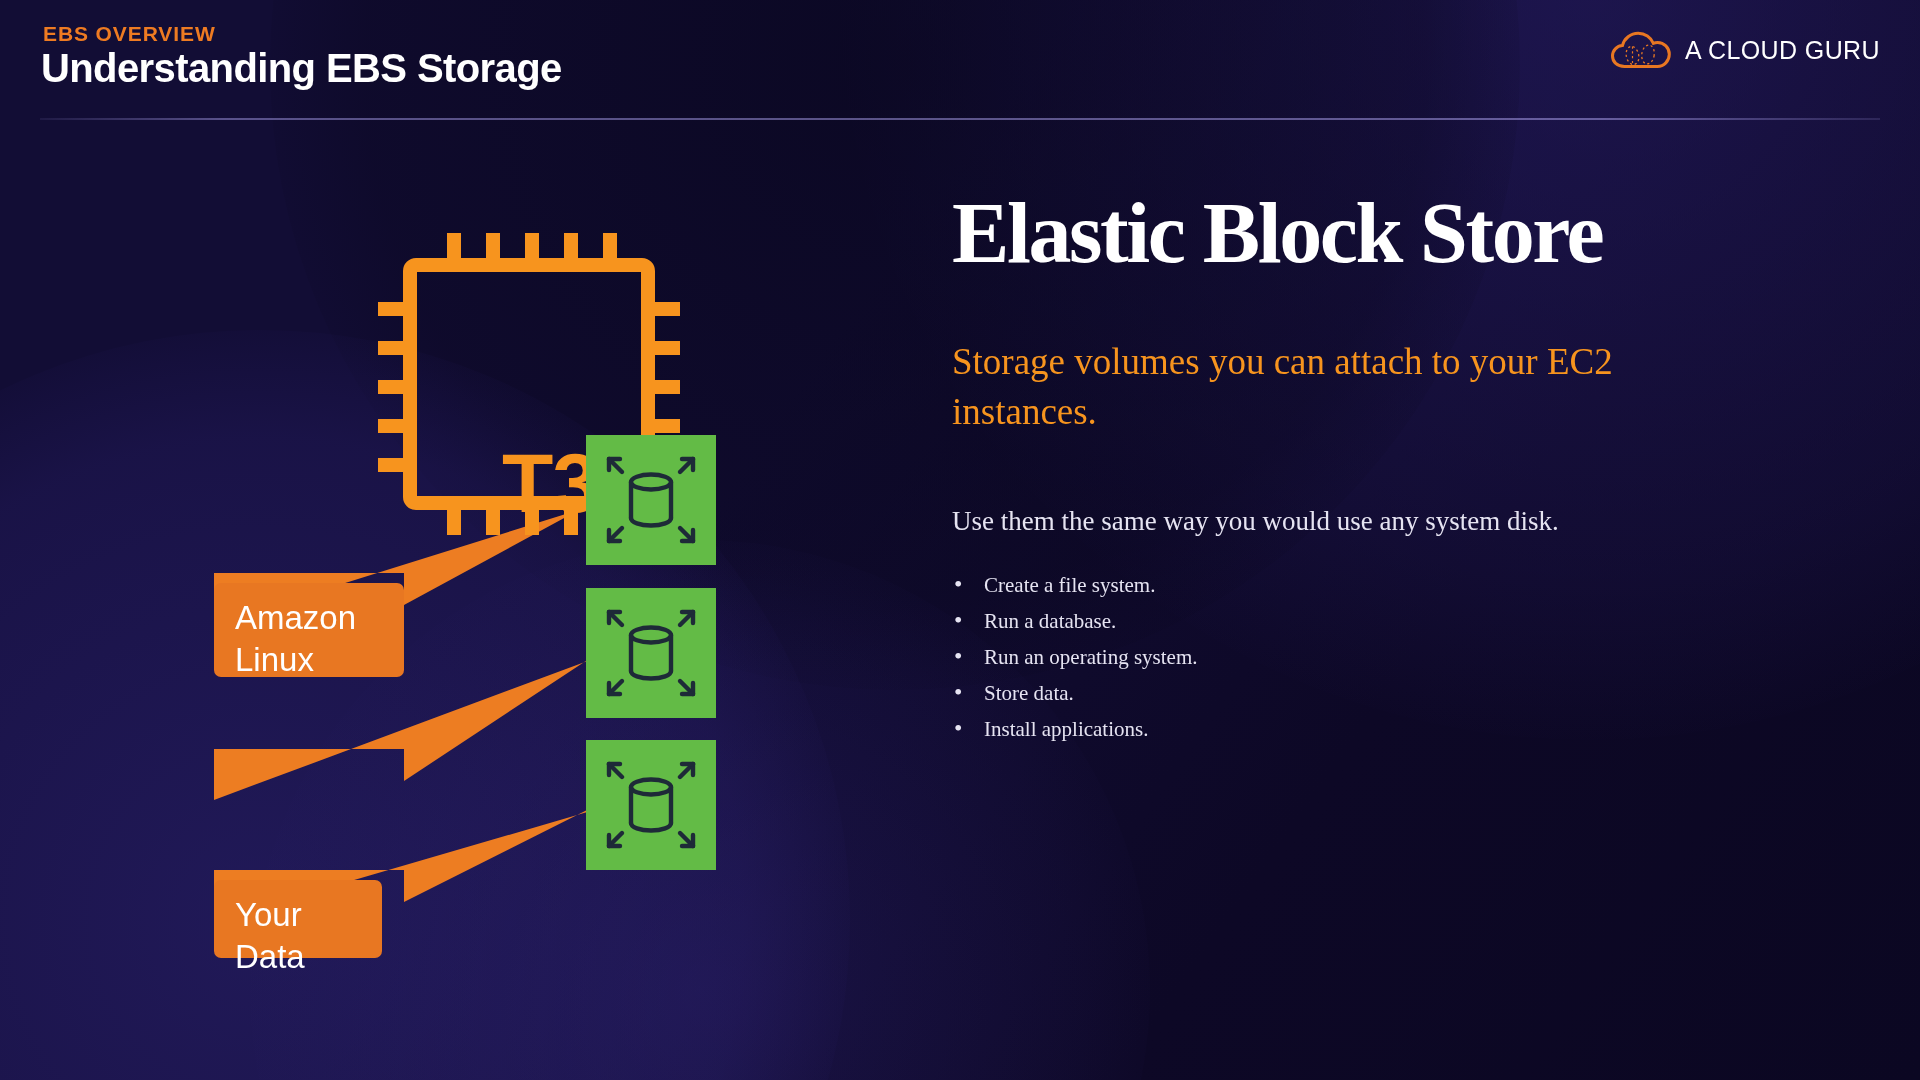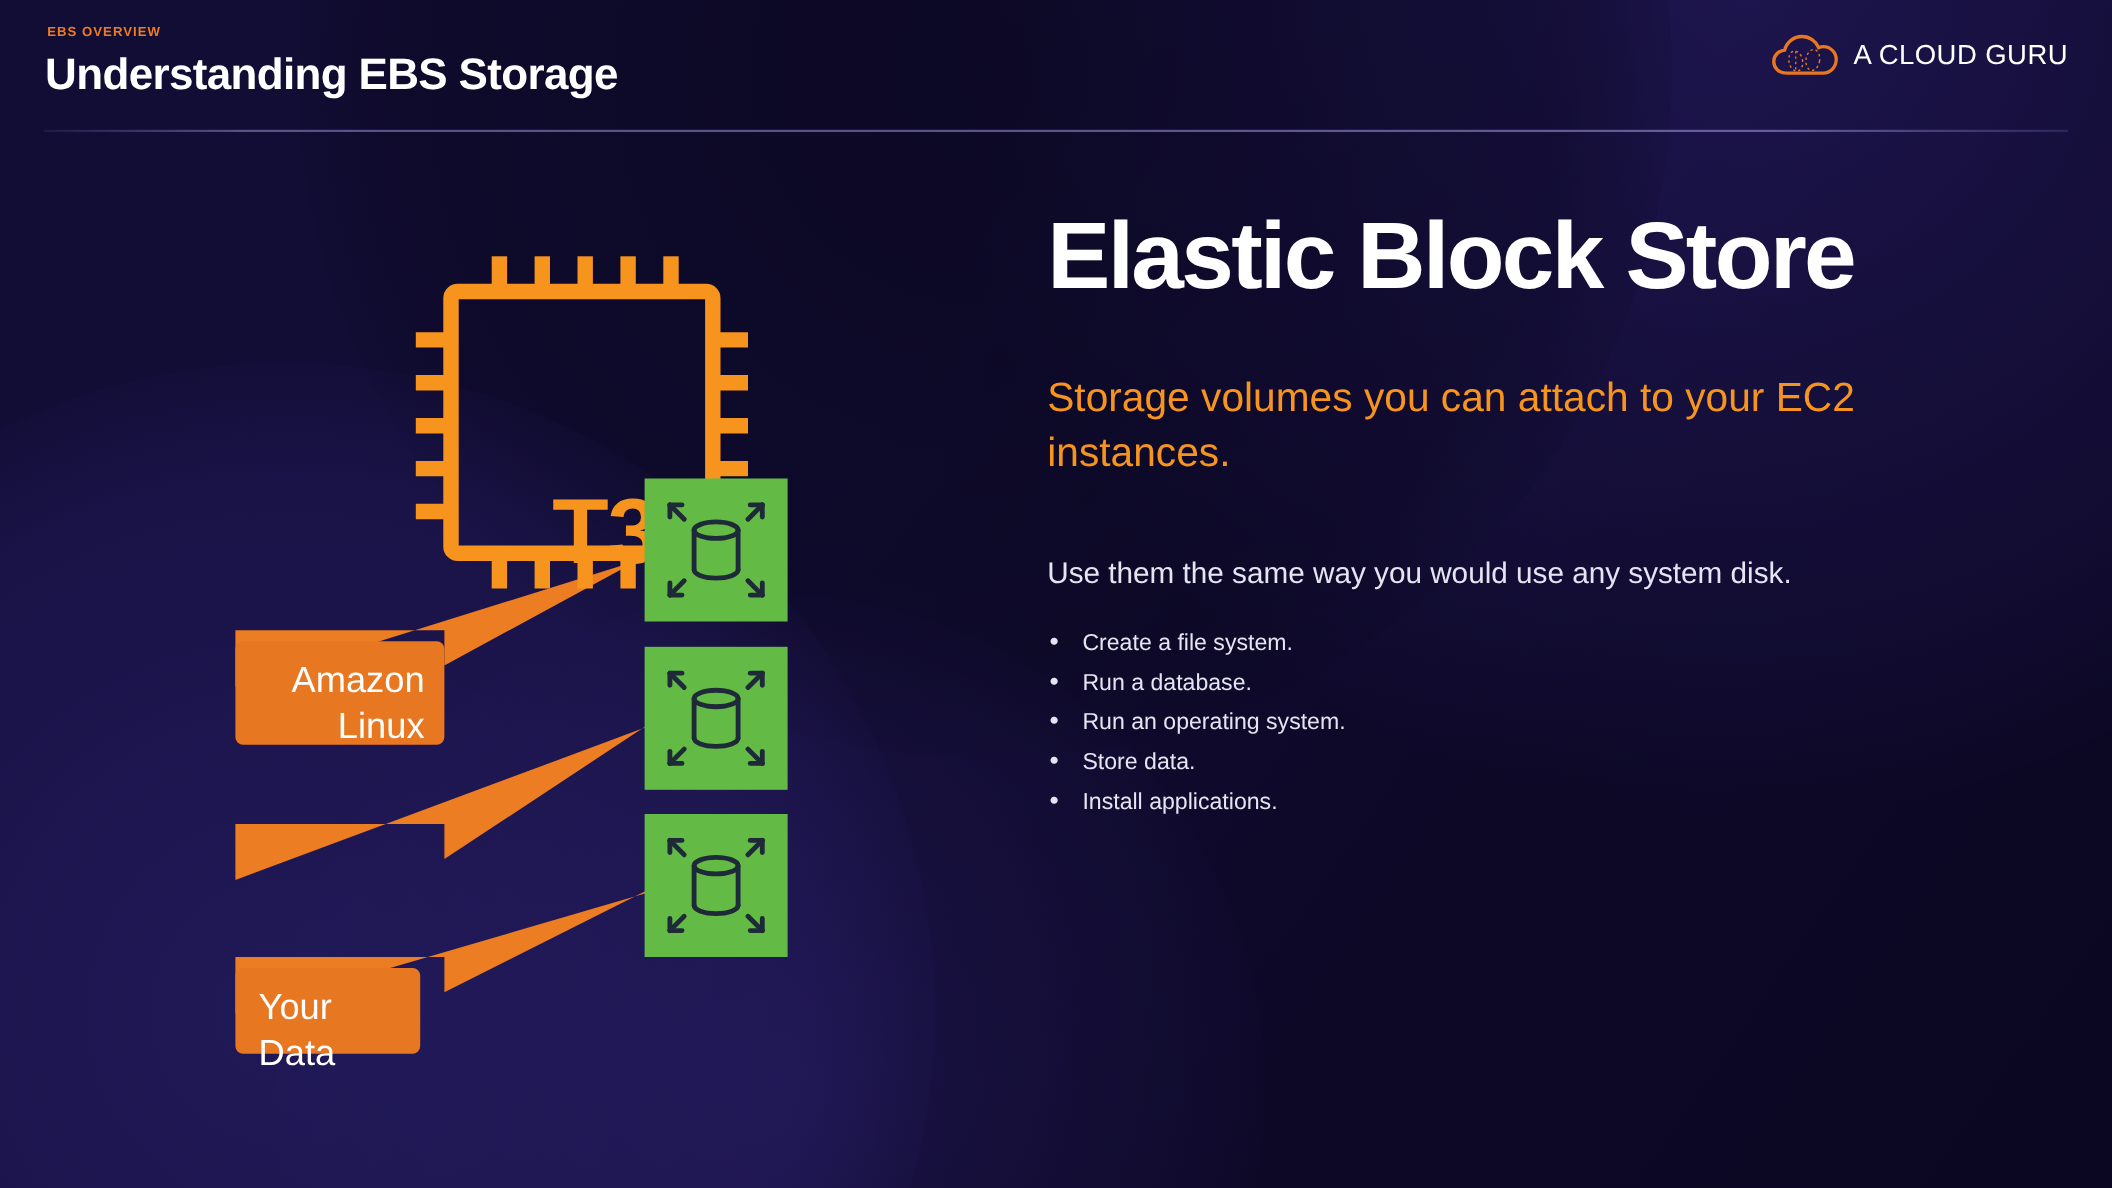--- a/index.html
+++ b/index.html
@@ -43,21 +43,21 @@
     background:radial-gradient(circle at 50% 50%, rgba(52,40,130,0.30) 0%, rgba(40,30,100,0.12) 60%, rgba(30,20,80,0) 76%);
   }
 
   
   #header {
     position:absolute; left:0; top:0; width:1920px; height:120px; z-index:6;
   }
   .eyebrow {
     position:absolute; left:43px; top:22px;
     color:#EE7B22;
-    font-size:12px; font-weight:bold;
+    font-size:21px; font-weight:bold;
     letter-spacing:0.9px;
   }
   .slide-title {
     position:absolute; left:41px; top:46px;
     color:#ffffff;
     font-size:40px; font-weight:bold;
     letter-spacing:-0.6px;
   }
   .divider {
     position:absolute; left:40px; top:118px;
@@ -91,38 +91,38 @@
   .callout {
     position:absolute;
     background:#E87722;
     border-radius:7px;
     color:#ffffff;
     font-size:33px;
     line-height:42px;
     padding:14px 18px 14px 21px;
     z-index:5;
   }
-  #callout-0 { left:214px; top:463px; width:190px; height:94px;text-align:right; }
+  #callout-0 { left:214px; top:463px; width:190px; height:94px; }
   #callout-1 { left:214px; top:639px; width:190px; height:78px; }
   #callout-2 { left:214px; top:760px; width:168px; height:78px; }
 
   
   .vol-tile {
     position:absolute;
     width:130px; height:130px;
     background:#63BB46;
     z-index:5;
   }
   #vol-0 { left:586px; top:315px; }
   #vol-1 { left:586px; top:468px; }
   #vol-2 { left:586px; top:620px; }
   .vol-tile svg { display:block; width:130px; height:130px; }
 
   
-  #content { position:absolute; left:952px; top:185px; width:930px; z-index:6; }
+  #content { position:absolute; left:952px; top:185px; width:930px; z-index:6;font-family:Liberation Serif, serif; }
   .heading {
     color:#ffffff;
     font-size:86px;
     font-weight:bold;
     letter-spacing:-2.4px;
     line-height:96px;
     white-space:nowrap;
   }
   .subhead {
     margin-top:56px;

